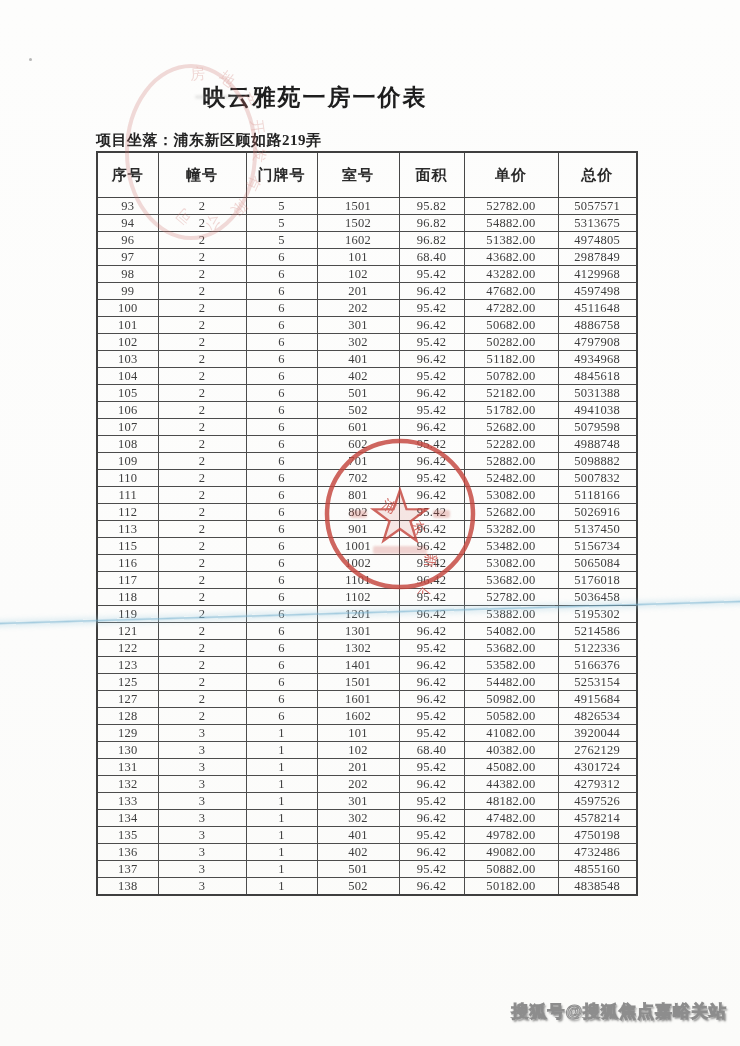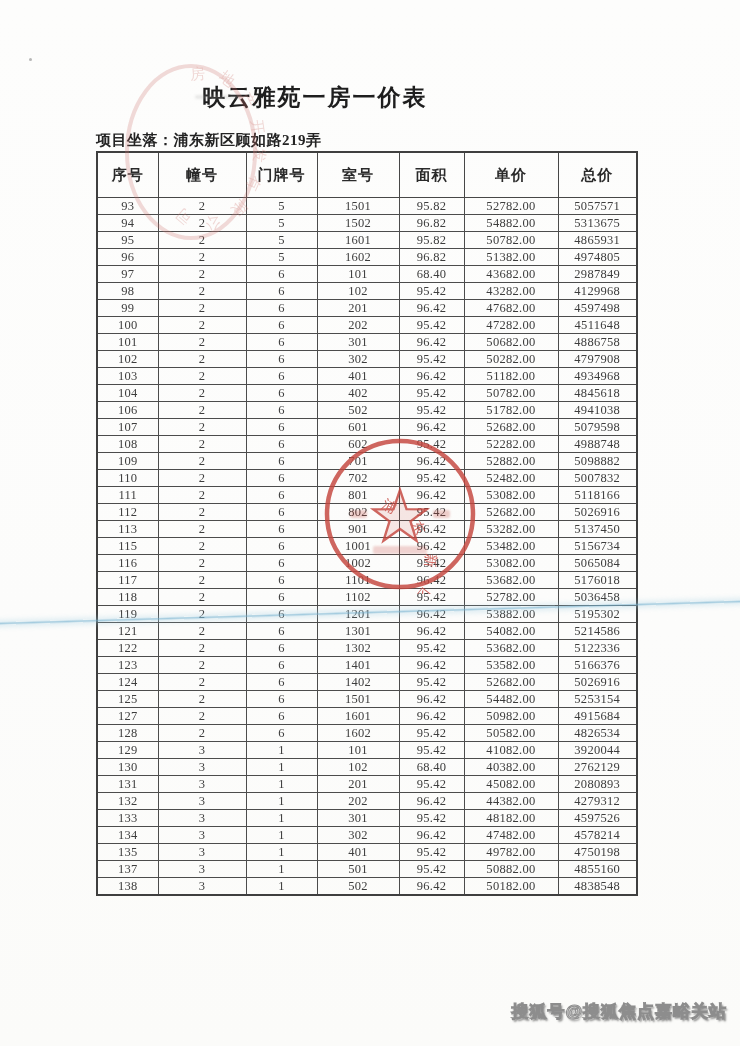--- a/index.html
+++ b/index.html
@@ -118,29 +118,20 @@
         <tr>
           <td>94</td>
           <td>2</td>
           <td>5</td>
           <td>1502</td>
           <td>96.82</td>
           <td>54882.00</td>
           <td>5313675</td>
         </tr>
         <tr>
-          <td>95</td>
-          <td>2</td>
-          <td>5</td>
-          <td>1601</td>
-          <td>95.82</td>
-          <td>50782.00</td>
-          <td>4865931</td>
-        </tr>
-        <tr>
           <td>96</td>
           <td>2</td>
           <td>5</td>
           <td>1602</td>
           <td>96.82</td>
           <td>51382.00</td>
           <td>4974805</td>
         </tr>
         <tr>
           <td>97</td>
@@ -208,20 +199,29 @@
         <tr>
           <td>104</td>
           <td>2</td>
           <td>6</td>
           <td>402</td>
           <td>95.42</td>
           <td>50782.00</td>
           <td>4845618</td>
         </tr>
         <tr>
+          <td>105</td>
+          <td>2</td>
+          <td>6</td>
+          <td>501</td>
+          <td>96.42</td>
+          <td>52182.00</td>
+          <td>5031388</td>
+        </tr>
+        <tr>
           <td>106</td>
           <td>2</td>
           <td>6</td>
           <td>502</td>
           <td>95.42</td>
           <td>51782.00</td>
           <td>4941038</td>
         </tr>
         <tr>
           <td>107</td>
@@ -350,29 +350,20 @@
           <td>5122336</td>
         </tr>
         <tr>
           <td>123</td>
           <td>2</td>
           <td>6</td>
           <td>1401</td>
           <td>96.42</td>
           <td>53582.00</td>
           <td>5166376</td>
-        </tr>
-        <tr>
-          <td>124</td>
-          <td>2</td>
-          <td>6</td>
-          <td>1402</td>
-          <td>95.42</td>
-          <td>52682.00</td>
-          <td>5026916</td>
         </tr>
         <tr>
           <td>125</td>
           <td>2</td>
           <td>6</td>
           <td>1501</td>
           <td>96.42</td>
           <td>54482.00</td>
           <td>5253154</td>
         </tr>
@@ -412,21 +403,21 @@
           <td>40382.00</td>
           <td>2762129</td>
         </tr>
         <tr>
           <td>131</td>
           <td>3</td>
           <td>1</td>
           <td>201</td>
           <td>95.42</td>
           <td>45082.00</td>
-          <td>2080893</td>
+          <td>4301724</td>
         </tr>
         <tr>
           <td>132</td>
           <td>3</td>
           <td>1</td>
           <td>202</td>
           <td>96.42</td>
           <td>44382.00</td>
           <td>4279312</td>
         </tr>
@@ -449,20 +440,29 @@
           <td>4578214</td>
         </tr>
         <tr>
           <td>135</td>
           <td>3</td>
           <td>1</td>
           <td>401</td>
           <td>95.42</td>
           <td>49782.00</td>
           <td>4750198</td>
+        </tr>
+        <tr>
+          <td>136</td>
+          <td>3</td>
+          <td>1</td>
+          <td>402</td>
+          <td>96.42</td>
+          <td>49082.00</td>
+          <td>4732486</td>
         </tr>
         <tr>
           <td>137</td>
           <td>3</td>
           <td>1</td>
           <td>501</td>
           <td>95.42</td>
           <td>50882.00</td>
           <td>4855160</td>
         </tr>

